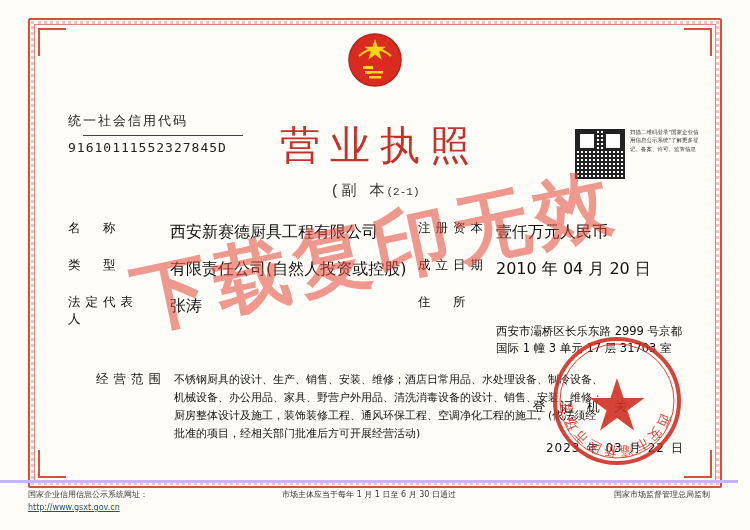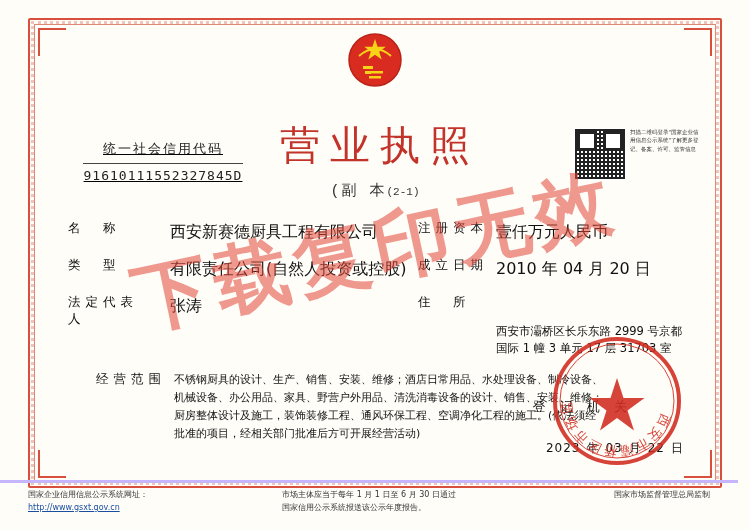--- a/index.html
+++ b/index.html
@@ -134,25 +134,24 @@
     font-size: 5.5px;
     line-height: 1.5;
     color: #333;
     width: 72px;
   }
 
   
   .code-block {
     position: absolute;
     left: 68px;
-    top: 140px;
+    top: 112px;
     width: 190px;
-    text-align: center;
-    z-index: 5;
-    text-decoration: underline;
+    text-align: left;
+    z-index: 5;
   }
   .code-label {
     font-size: 13px;
     color: #222;
     letter-spacing: 2px;
   }
   .code-line {
     margin: 5px auto 4px;
     width: 160px;
     border-top: 1px solid #444;
@@ -407,20 +406,19 @@
 
   <div class="watermark">下载复印无效</div>
 
   <div class="footer">
     <div class="footer-left">
       <div>国家企业信用信息公示系统网址：</div>
       <div><a href="#">http://www.gsxt.gov.cn</a></div>
     </div>
     <div class="footer-center">
       <div>市场主体应当于每年 1 月 1 日至 6 月 30 日通过</div>
-      <div>国家信用公示系统报送该公示年度报告。</div>
     </div>
     <div class="footer-right">
       <div>国家市场监督管理总局监制</div>
     </div>
   </div>
 
 </div>
 
 </body></html>

